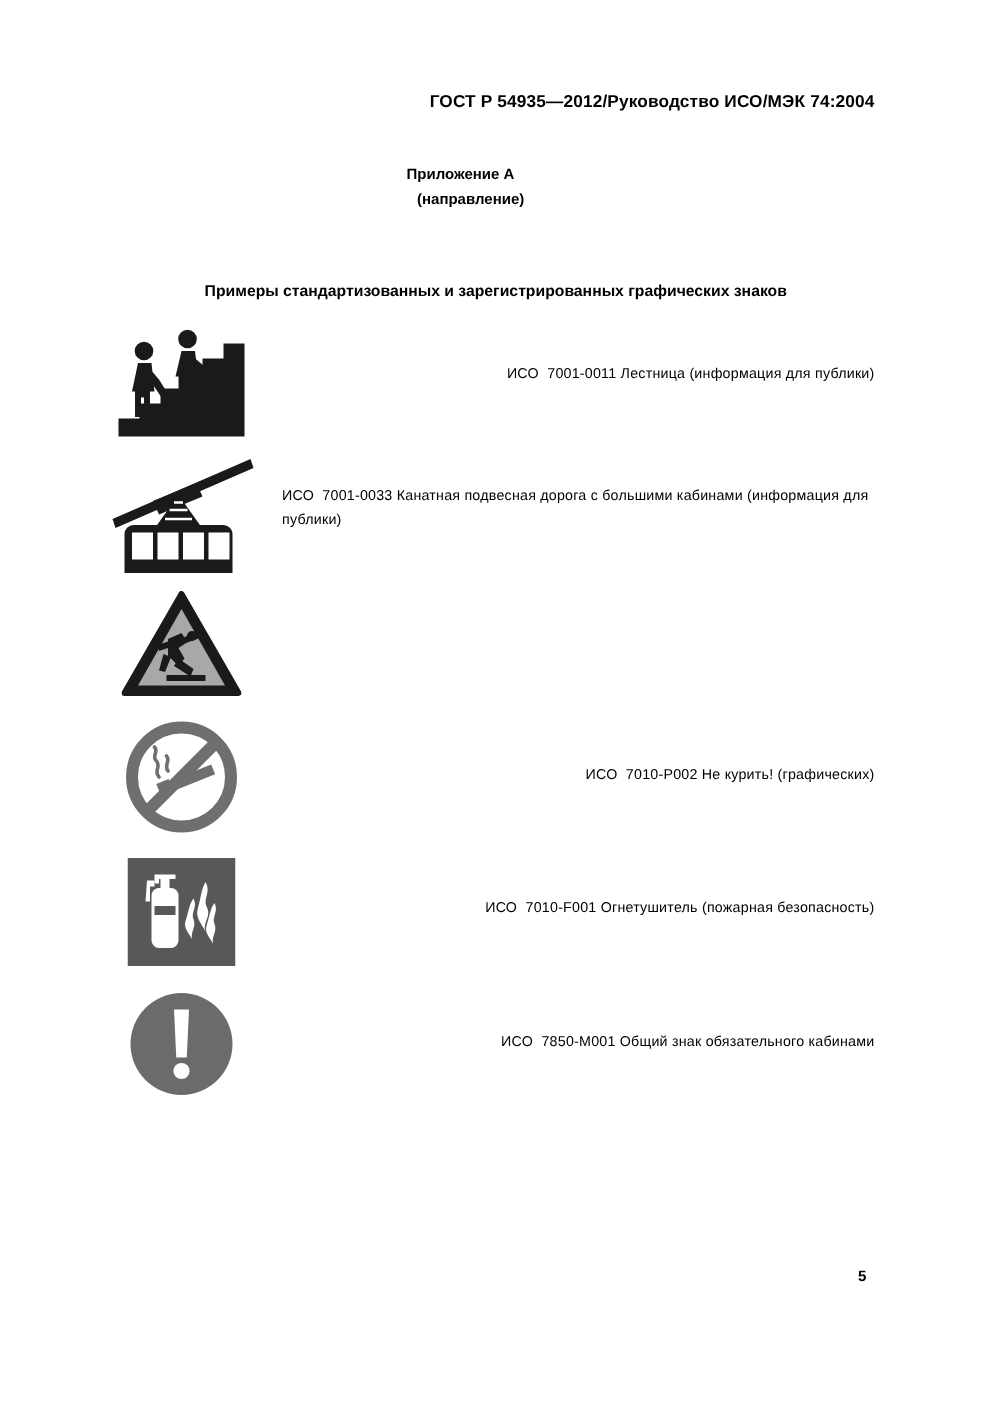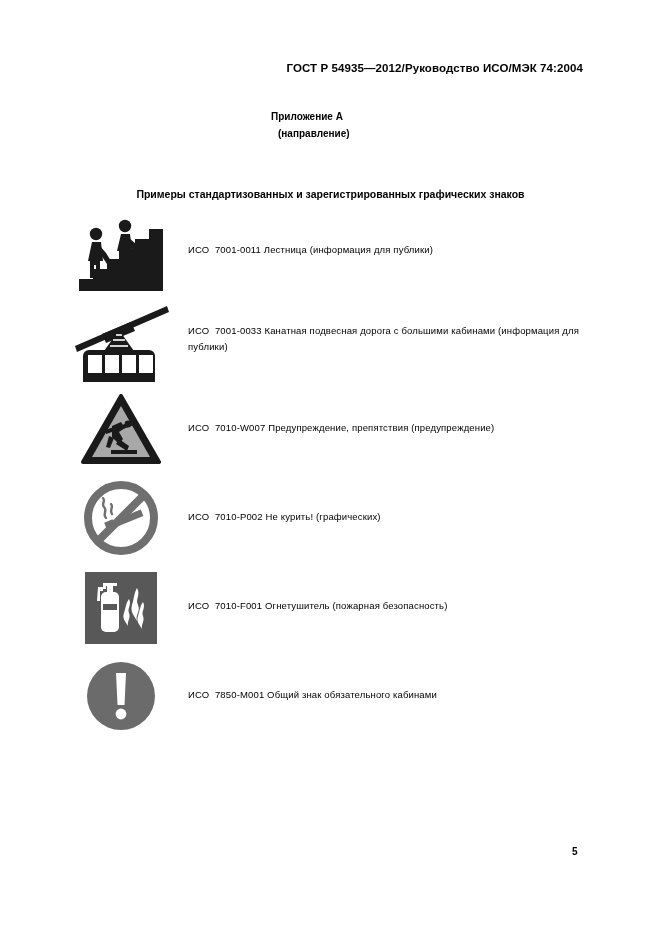--- a/index.html
+++ b/index.html
@@ -85,20 +85,21 @@
     position: absolute;
     left: 188px;
     right: 78px;
     top: 0;
     height: 89px;
     display: flex;
     align-items: center;
     font-size: 9.5px;
     line-height: 16px;
     letter-spacing: 0.15px;
+    justify-content: flex-end;
   }
   .sign-text-cell .code {
     white-space: pre;
   }
 
   
   .row-0 .sign-icon-cell { top: 6px; }
   .row-1 .sign-icon-cell { top: 4px; }
   .row-2 .sign-icon-cell { top: 2px; }
   .row-3 .sign-icon-cell { top: 1px; }
@@ -219,25 +220,20 @@
 
               <path d="M41 31 L52 27 L53 31 L42 35 Z"></path>
 
               <path d="M33 33 L24 36 L25 40 L34 37 Z"></path>
 
               <rect x="30" y="56" width="26" height="4"></rect>
             </g>
           </svg>
         </span>
       </div>
-      <div class="sign-text-cell">
-        <span>
-          <span class="code">ИСО  7010-W007 </span><span>Предупреждение, препятствия (предупреждение)</span>
-        </span>
-      </div>
     </div>
 
     <div class="sign-row row-3">
       <div class="sign-icon-cell">
         <span>
           <svg width="76" height="76" viewBox="0 0 76 76" aria-hidden="true">
 
             <circle cx="38" cy="38" r="33" fill="none" stroke="#6f6f6f" stroke-width="8"></circle>
 
             <g>

